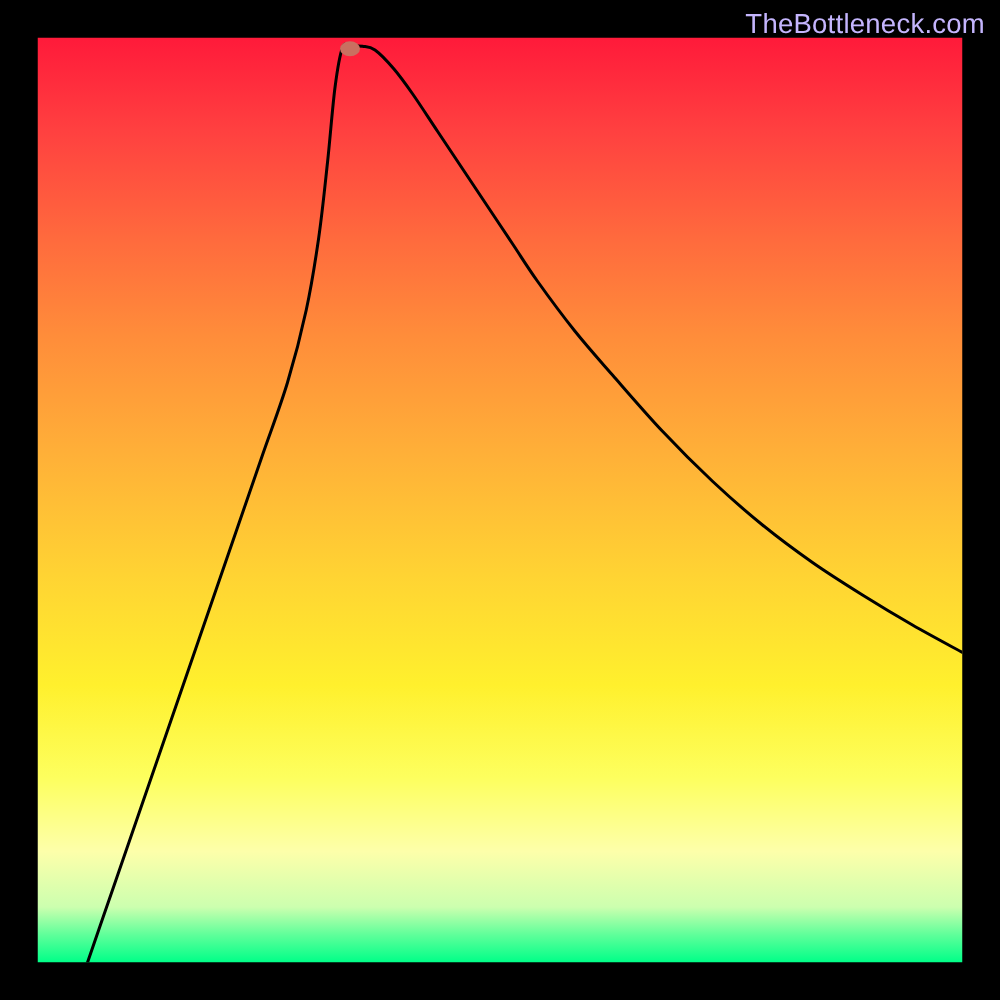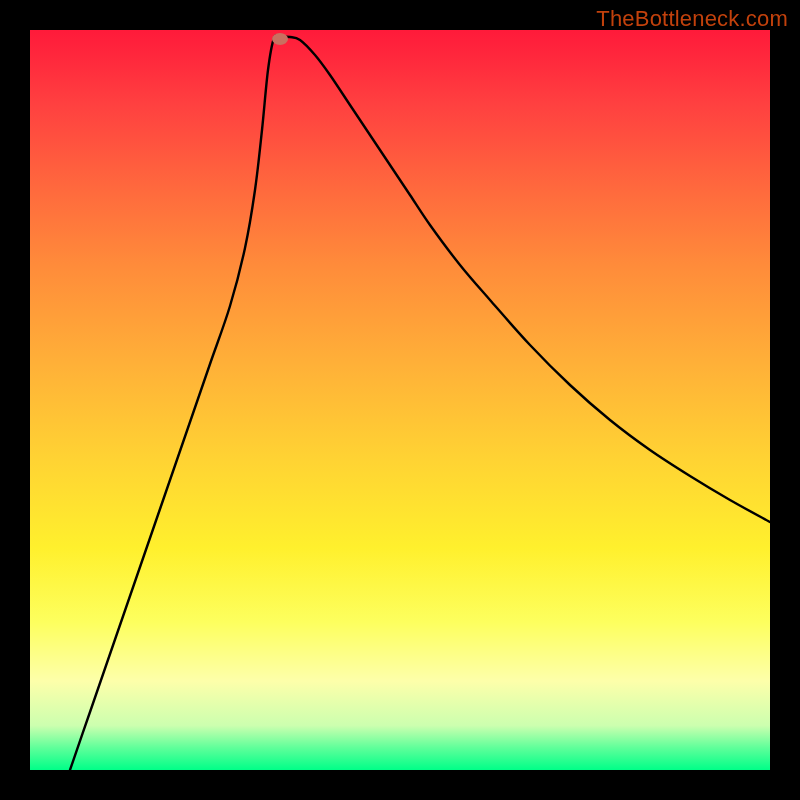--- a/index.html
+++ b/index.html
@@ -44,21 +44,21 @@
     position: absolute;
     left: 0;
     top: 0;
     width: 100%;
     height: 100%;
   }
   .watermark {
     position: absolute;
     top: 6px;
     right: 12px;
-    color: #c2410c;
+    color: #c4b5fd;
     font-size: 22px;
     letter-spacing: 0.2px;
   }
 </style>
 </head>
 <body>
 
 <div class="plot-area">
   <div class="gradient-bg"></div>
   <svg class="curve-svg" viewBox="0 0 740 740" preserveAspectRatio="none">

